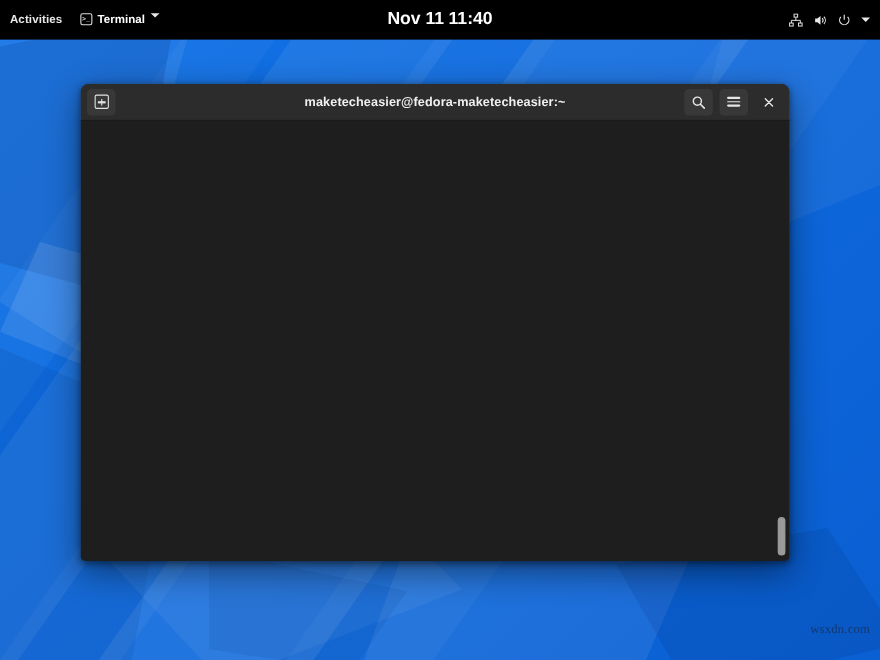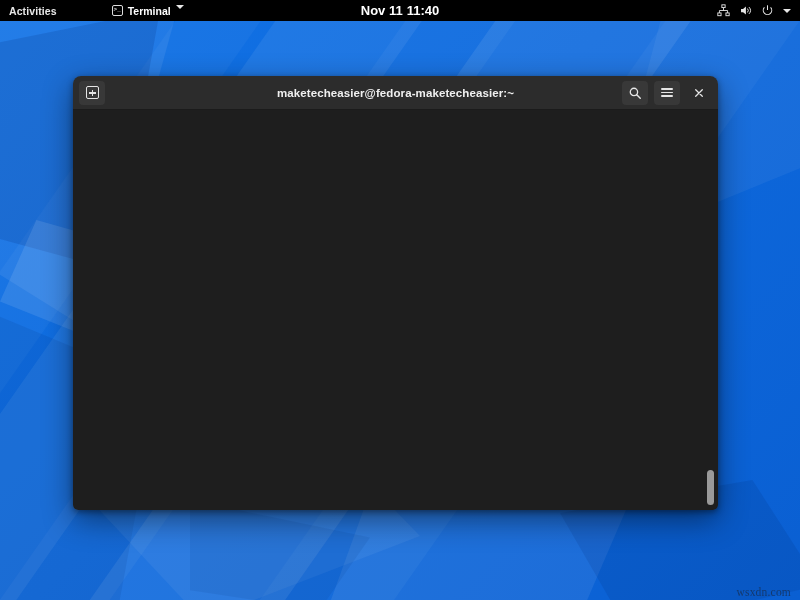--- a/index.html
+++ b/index.html
@@ -73,43 +73,43 @@
     clip-path:polygon(0% 0%, 100% 34%, 72% 100%, 0% 82%);
   }
   .poly-i {
     left:600px; top:0px; width:220px; height:250px;
     background:rgba(255,255,255,0.05);
     clip-path:polygon(30% 0%, 100% 0%, 100% 64%, 0% 100%);
   }
 
   
   #topbar {
-    position:absolute; left:0; top:0; width:800px; height:21px;
+    position:absolute; left:0; top:0; width:800px; height:36px;
     background:#000; color:#e8e8e8;
     display:flex; align-items:center; z-index:60;
-    font-size:10.5px; font-weight:bold;gap:39px;
+    font-size:10.5px; font-weight:bold;
   }
   #activities { padding:0 10px 0 9px; cursor:pointer; letter-spacing:.1px; }
   #app-menu {
     display:flex; align-items:flex-start; gap:5px; cursor:pointer;
     padding:0 6px; color:#ffffff;
   }
   .term-glyph {
     width:11px; height:11px; border:1.2px solid #dcdcdc; border-radius:2px;
     display:flex; align-items:center; justify-content:center;
     font-size:6px; font-family:"Liberation Mono", monospace; line-height:1;
     color:#dcdcdc; font-weight:bold;
   }
   .caret-down {
     width:0; height:0; border-left:4px solid transparent;
     border-right:4px solid transparent; border-top:4px solid #e8e8e8;
   }
   #clock {
     position:absolute; left:0; right:0; text-align:center;
-    font-size:13px; font-weight:bold; color:#fff; pointer-events:none;
+    font-size:16px; font-weight:bold; color:#fff; pointer-events:none;
   }
   #clock span { margin:0 2px; }
   #tray {
     margin-left:auto; display:flex; align-items:center; gap:9px;
     padding-right:9px;
   }
   .tray-ico { display:flex; align-items:center; cursor:pointer; }
 
   
   #terminal-window {
@@ -161,21 +161,21 @@
   #scrollbar-track {
     position:absolute; right:3px; top:0; bottom:0; width:11px;
   }
   #scrollbar-thumb {
     position:absolute; right:1px; bottom:5px; width:7px; height:35px;
     background:#9a9a9a; border-radius:4px;
   }
 
   
   #watermark {
-    position:absolute; right:9px; bottom:2px; z-index:50;
+    position:absolute; right:9px; bottom:22px; z-index:50;
     font-size:11.5px; color:#16335e; font-family:"Liberation Serif", serif;
     opacity:.85; letter-spacing:.2px;
   }
 </style>
 </head>
 <body>
 
 <div id="desktop">
 
   <div class="wp-layer" style="inset:0;">

